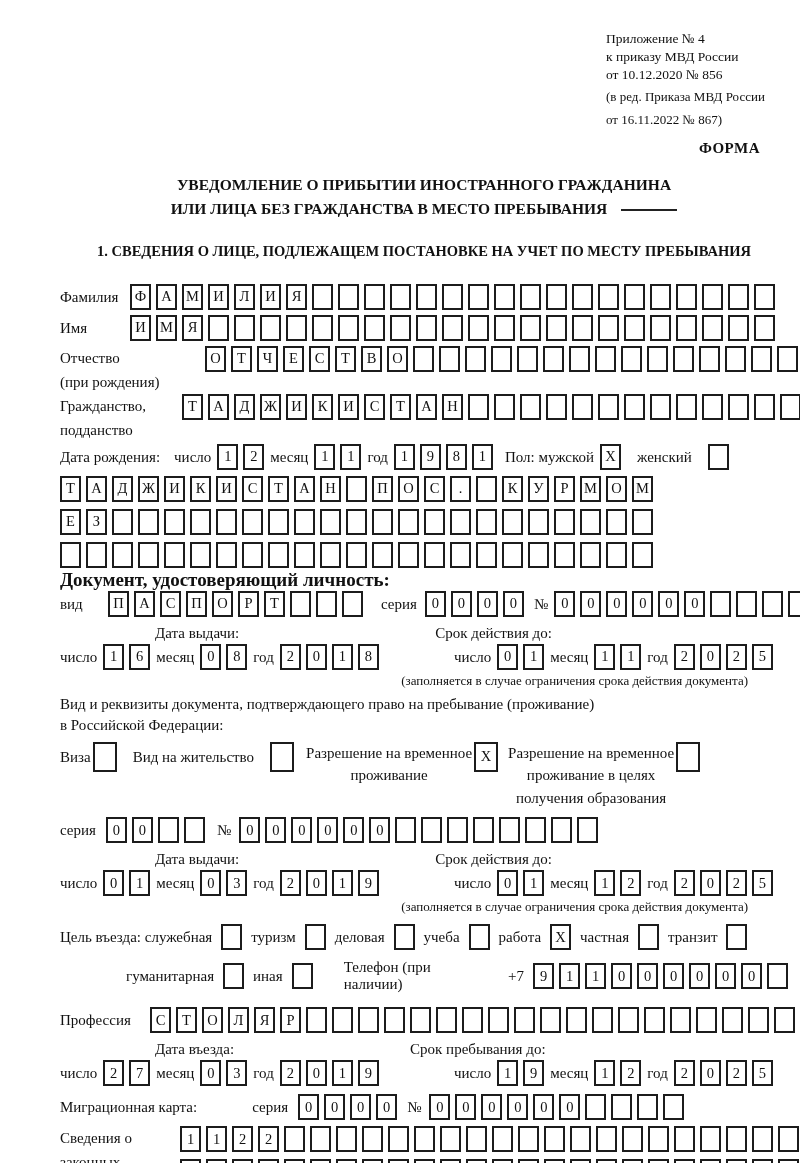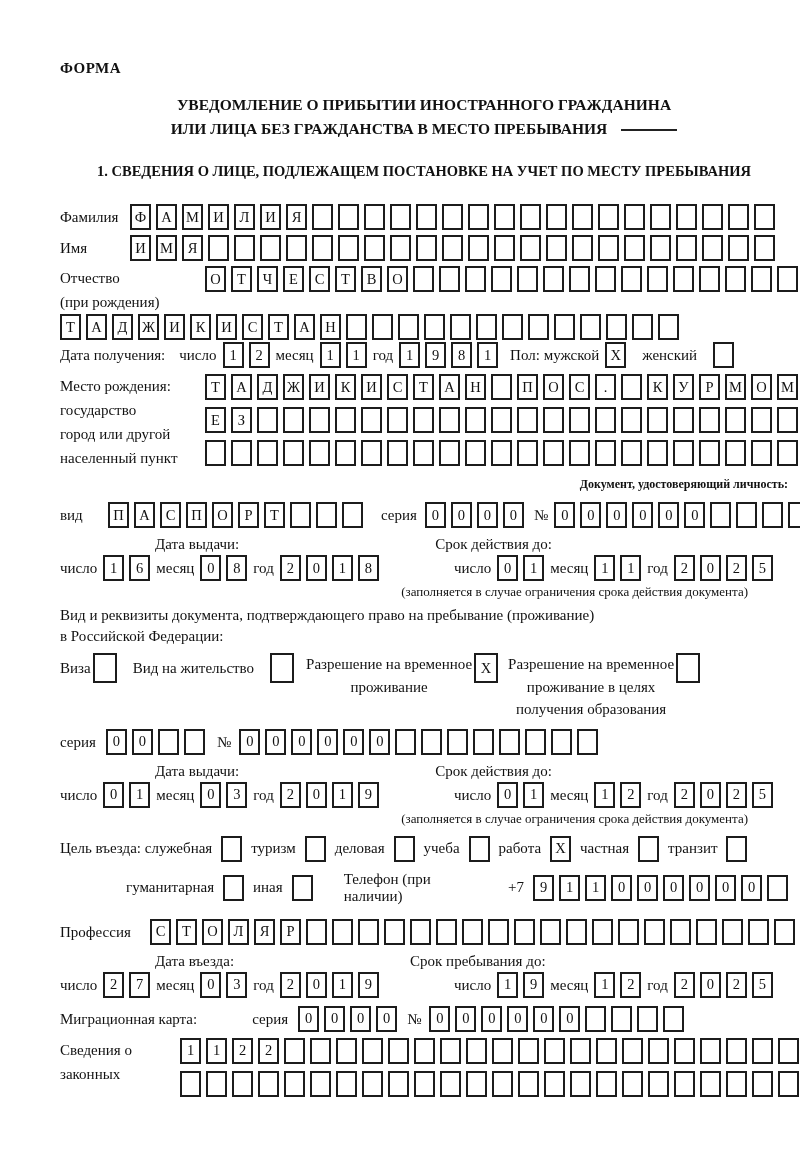--- a/index.html
+++ b/index.html
@@ -1,21 +1,21 @@
 <!DOCTYPE html>
 <html><head>
 <meta charset="utf-8">
 <style>
   html,body{margin:0;padding:0;background:#fff;}
   body{width:800px;height:1163px;overflow:hidden;font-family:"Liberation Serif","DejaVu Serif",serif;color:#111;}
   .page{box-sizing:border-box;width:800px;height:1163px;padding:30px 12px 0 60px;}
   
   .refblock{margin-left:auto;width:182px;font-size:13.5px;line-height:1.32;}
   .refblock .r2{margin-top:5px;font-size:13px;}
-  .forma{margin-top:30px;text-align:left;padding-right:28px;font-weight:bold;font-size:15px;letter-spacing:.5px;}
+  .forma{margin-top:12px;text-align:right;padding-right:28px;font-weight:bold;font-size:15px;letter-spacing:.5px;}
   
   .title{margin-top:16px;text-align:center;font-weight:bold;font-size:15.5px;line-height:1.55;}
   .uline{display:inline-block;width:56px;border-bottom:2px solid #222;margin-left:14px;transform:translateY(-3px);}
   .sec1{margin-top:22px;text-align:center;font-weight:bold;font-size:14.5px;}
   
   .frow{display:flex;align-items:flex-start;margin-top:5px;}
   .lbl{font-size:15px;line-height:26px;white-space:nowrap;}
   .lblblock{font-size:15px;line-height:24px;white-space:nowrap;}
   .boxes{display:flex;gap:5px;flex-wrap:nowrap;}
   .cb{box-sizing:border-box;flex:0 0 auto;width:21px;height:26px;border:2px solid #1c1c1c;display:flex;align-items:center;justify-content:center;font-size:14.5px;font-family:"Liberation Serif",serif;background:#fff;}
@@ -45,20 +45,27 @@
   .optlabel{font-size:15px;line-height:30px;}
   
   .purprow{display:flex;align-items:center;margin-top:9px;gap:9px;font-size:15px;flex-wrap:nowrap;}
   .indent{margin-left:66px;}
 </style>
 </head>
 <body>
 
 <div class="page">
 
+  <div class="refblock">
+    <div>Приложение № 4</div>
+    <div>к приказу МВД России</div>
+    <div>от 10.12.2020 № 856</div>
+    <div class="r2">(в ред. Приказа МВД России</div>
+    <div class="r2">от 16.11.2022 № 867)</div>
+  </div>
 
   <div class="forma">ФОРМА</div>
 
   <div class="title">
     <div>УВЕДОМЛЕНИЕ О ПРИБЫТИИ ИНОСТРАННОГО ГРАЖДАНИНА</div>
     <div><span>ИЛИ ЛИЦА БЕЗ ГРАЖДАНСТВА В МЕСТО ПРЕБЫВАНИЯ</span><span class="uline"></span></div>
   </div>
 
   <div class="sec1">1. СВЕДЕНИЯ О ЛИЦЕ, ПОДЛЕЖАЩЕМ ПОСТАНОВКЕ НА УЧЕТ ПО МЕСТУ ПРЕБЫВАНИЯ</div>
 
@@ -150,20 +157,24 @@
         <span class="cb"></span>
         <span class="cb"></span>
         <span class="cb"></span>
         <span class="cb"></span>
         <span class="cb"></span>
         <span class="cb"></span>
       </div>
   </div>
 
   <div class="frow" style="margin-top:0px;">
+    <div class="lblblock w-citiz">
+      <div>Гражданство,</div>
+      <div>подданство</div>
+    </div>
     <div class="boxes">
         <span class="cb">Т</span>
         <span class="cb">А</span>
         <span class="cb">Д</span>
         <span class="cb">Ж</span>
         <span class="cb">И</span>
         <span class="cb">К</span>
         <span class="cb">И</span>
         <span class="cb">С</span>
         <span class="cb">Т</span>
@@ -179,21 +190,21 @@
         <span class="cb"></span>
         <span class="cb"></span>
         <span class="cb"></span>
         <span class="cb"></span>
         <span class="cb"></span>
         <span class="cb"></span>
       </div>
   </div>
 
   <div class="frow" style="margin-top:2px;align-items:center;">
-    <span class="lbl" style="margin-right:14px;">Дата получения:</span>
+    <span class="lbl" style="margin-right:14px;">Дата рождения:</span>
     <div class="inlinebits">
       <span class="lbl">число</span>
       <div class="boxes">
           <span class="cb">1</span>
           <span class="cb">2</span>
         </div>
       <span class="lbl">месяц</span>
       <div class="boxes">
           <span class="cb">1</span>
           <span class="cb">1</span>
@@ -210,26 +221,20 @@
           <span class="cb">X</span>
         </div>
       <span class="lbl" style="margin-left:10px;">женский</span>
       <div class="boxes" style="margin-left:10px;">
           <span class="cb"></span>
         </div>
     </div>
   </div>
 
   <div class="frow" style="margin-top:6px;">
-    <div class="lblblock w-place">
-      <div>Место рождения:</div>
-      <div>государство</div>
-      <div>город или другой</div>
-      <div>населенный пункт</div>
-    </div>
     <div class="stack">
       <div class="boxes">
           <span class="cb">Т</span>
           <span class="cb">А</span>
           <span class="cb">Д</span>
           <span class="cb">Ж</span>
           <span class="cb">И</span>
           <span class="cb">К</span>
           <span class="cb">И</span>
           <span class="cb">С</span>
@@ -295,23 +300,23 @@
           <span class="cb"></span>
           <span class="cb"></span>
           <span class="cb"></span>
           <span class="cb"></span>
           <span class="cb"></span>
           <span class="cb"></span>
         </div>
     </div>
   </div>
 
-  <div style="text-align:right;font-weight:bold;font-size:12px;margin-top:7px;">Документ, удостоверяющий личность:</div>
-
-  <div class="frow" style="margin-top:10px;align-items:center;">
+  <div style="text-align:left;font-weight:bold;font-size:19px;margin-top:1px;">Документ, удостоверяющий личность:</div>
+
+  <div class="frow" style="margin-top:0;align-items:center;">
     <span class="lbl w-kind">вид</span>
     <div class="boxes">
         <span class="cb">П</span>
         <span class="cb">А</span>
         <span class="cb">С</span>
         <span class="cb">П</span>
         <span class="cb">О</span>
         <span class="cb">Р</span>
         <span class="cb">Т</span>
         <span class="cb"></span>

